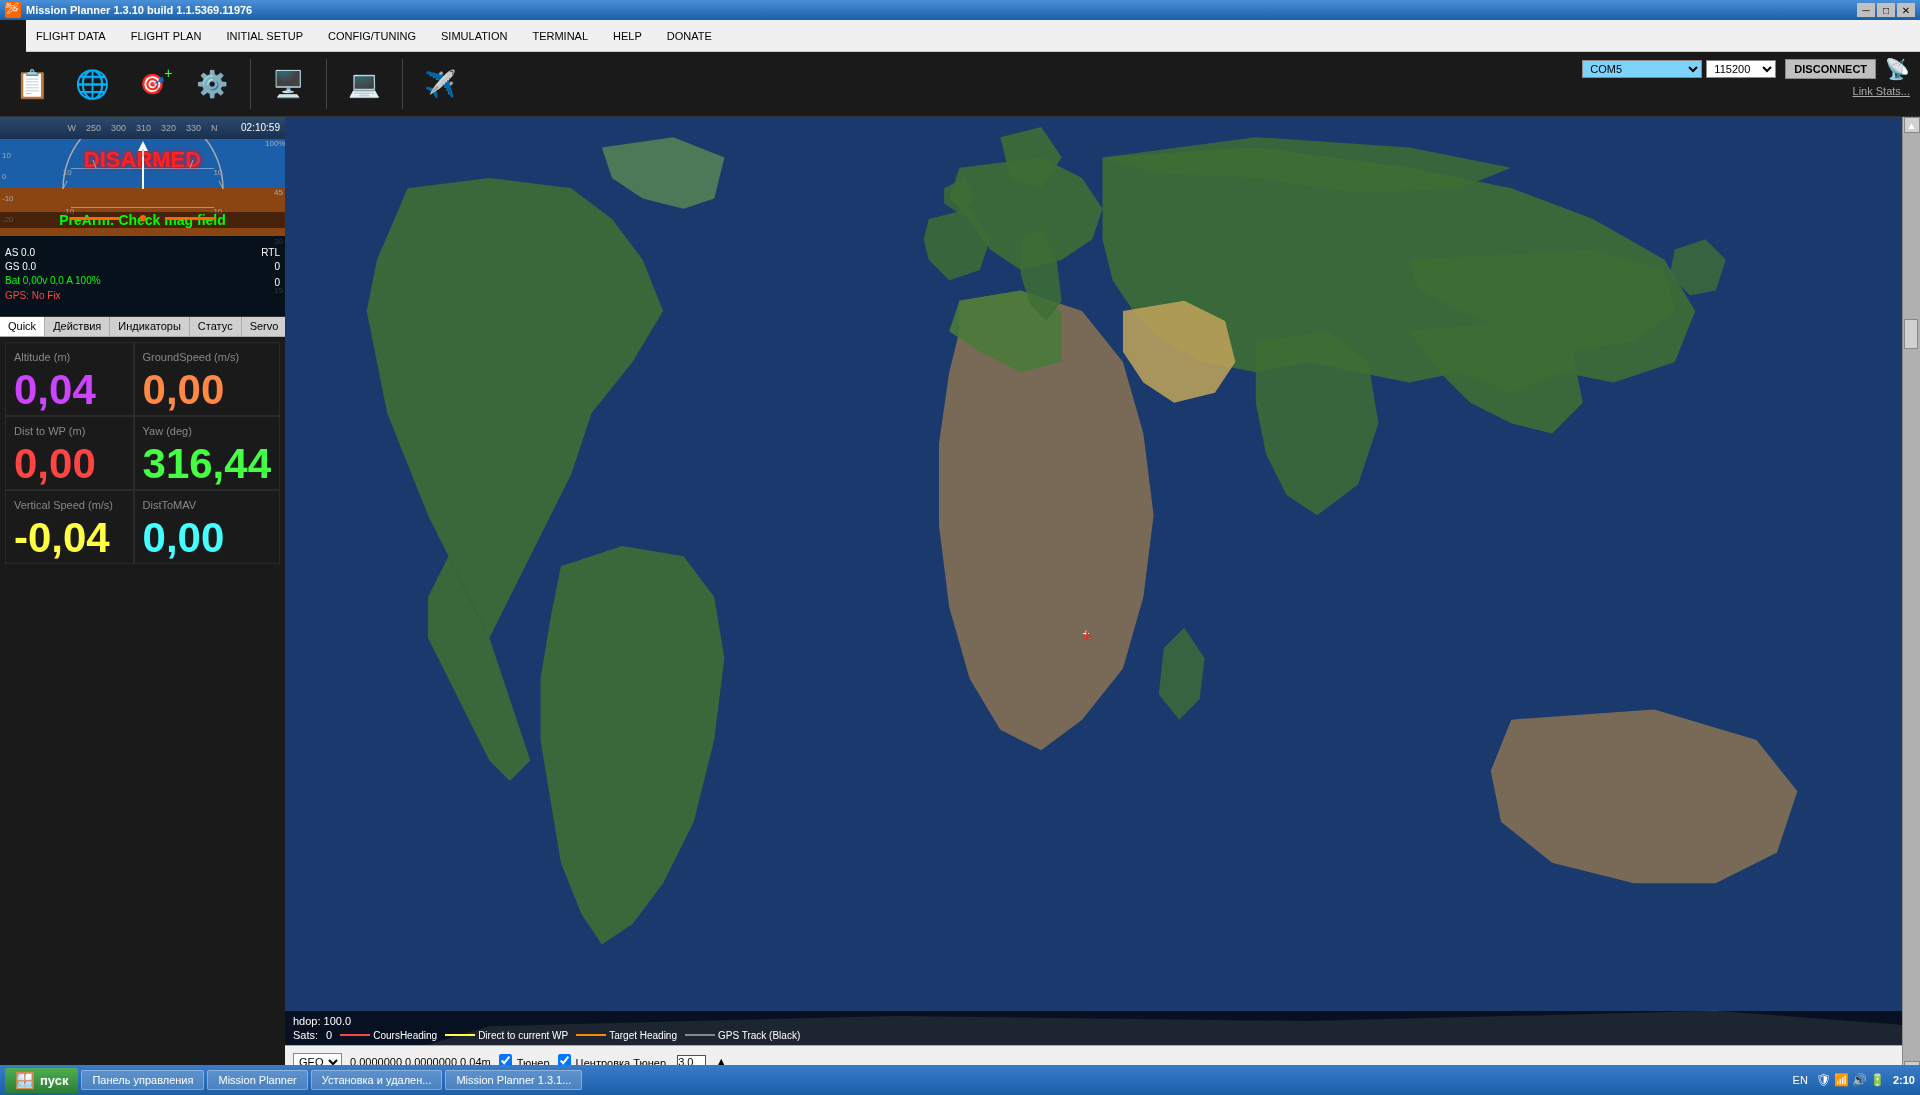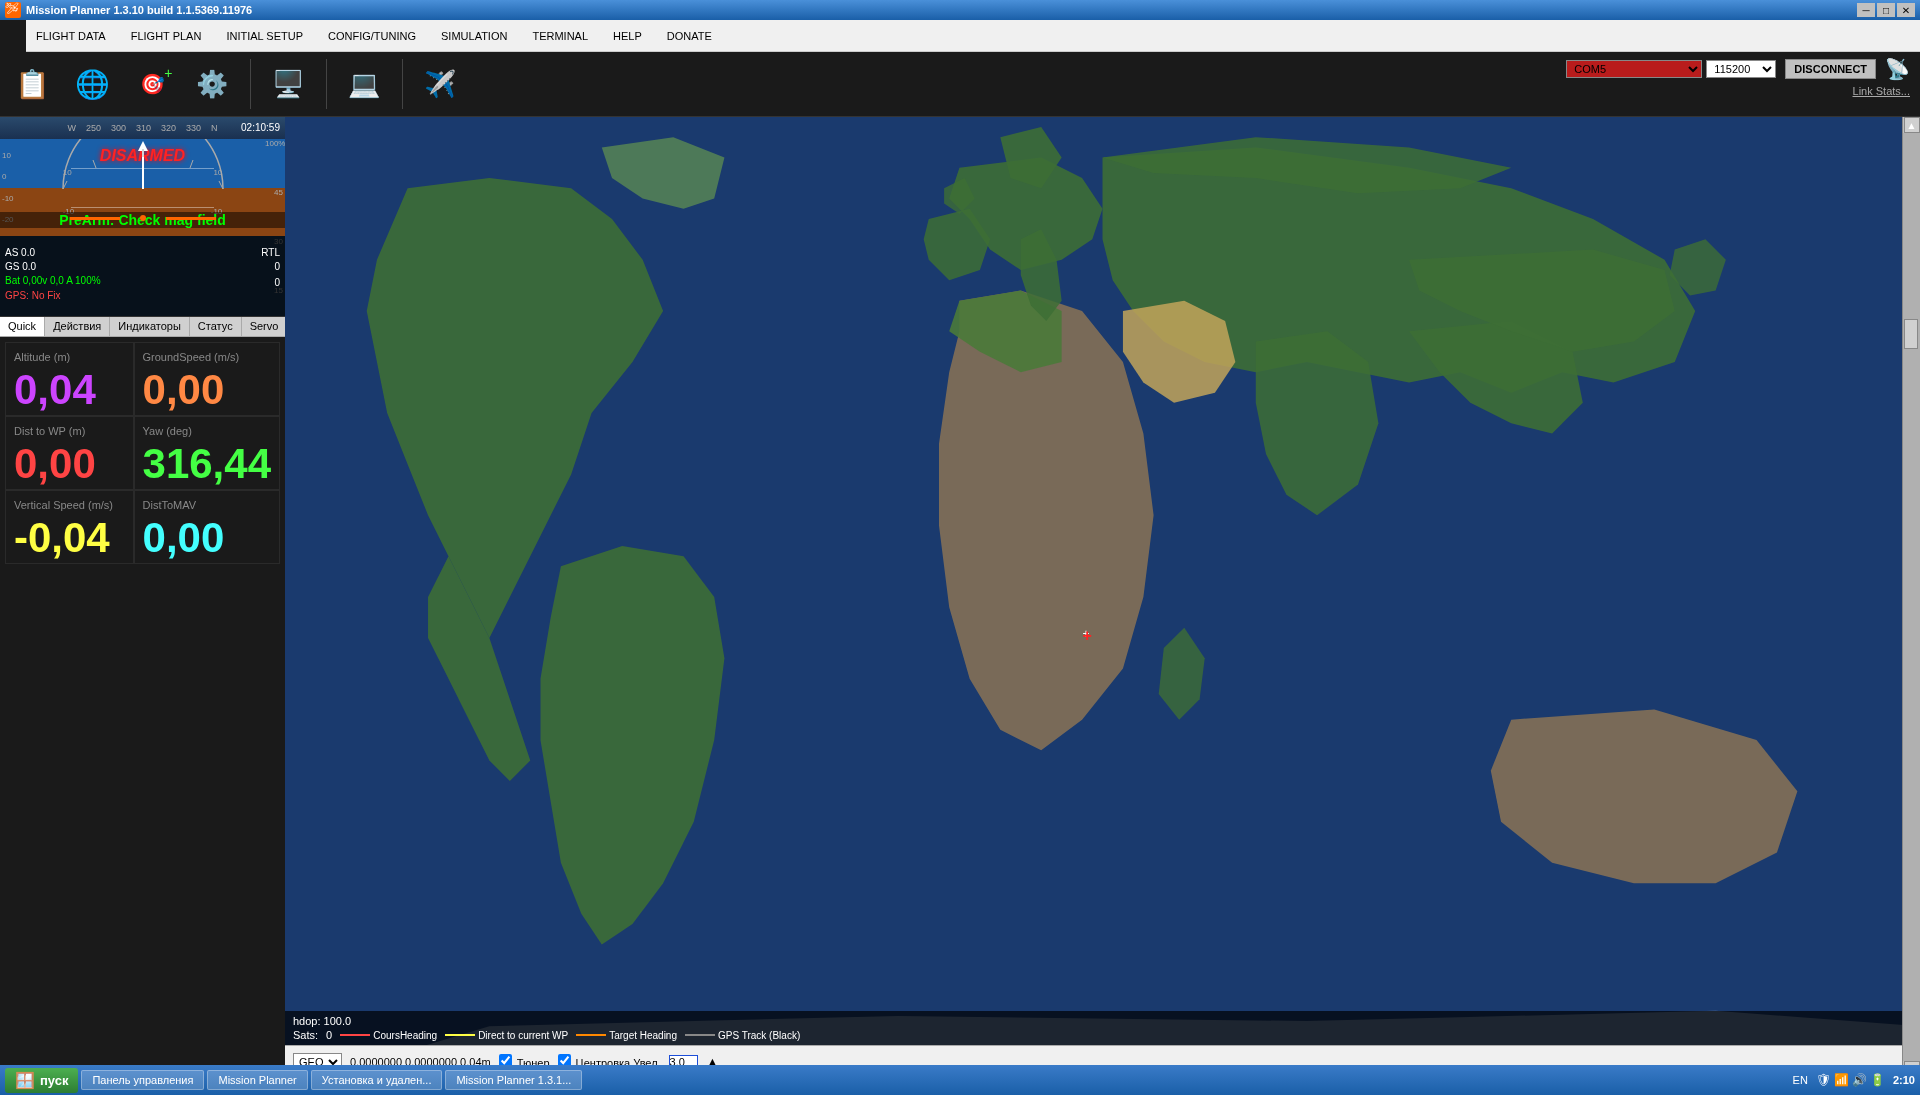--- a/index.html
+++ b/index.html
@@ -40,21 +40,21 @@
       font-size: 24px;
     }
     .toolbar-separator { width: 1px; height: 50px; background: #444; }
 
     
     #connection-area {
       position: absolute; right: 10px; top: 5px; display: flex; flex-direction: column;
       align-items: flex-end; gap: 4px;
     }
     #conn-row1 { display: flex; gap: 4px; align-items: center; }
-    #conn-select { background: #b91c1c; color: #000; border: 1px solid #888; padding: 1px 3px; font-size: 11px; width: 136px; }
+    #conn-select { background: #7dd3fc; color: #000; border: 1px solid #888; padding: 1px 3px; font-size: 11px; width: 120px; }
     #baud-select { background: #fff; color: #000; border: 1px solid #888; padding: 1px 3px; font-size: 11px; width: 70px; }
     #disconnect-btn {
       background: #c0c0c0; color: #000; border: 1px solid #888; padding: 3px 8px;
       font-size: 11px; font-weight: bold; cursor: pointer; margin-left: 5px;
     }
     #link-stats { color: #aaa; font-size: 11px; cursor: pointer; text-decoration: underline; }
 
     
     #main { display: flex; width: 100%; height: calc(1095px - 20px - 20px - 65px - 30px); }
 
@@ -69,23 +69,22 @@
     #hud-compass {
       position: absolute; top: 0; left: 0; right: 0; height: 22px;
       background: linear-gradient(to bottom, #2a4a6c, #1a3050);
       display: flex; align-items: center; justify-content: center; font-size: 10px; color: #fff;
     }
     #hud-sky { position: absolute; top: 22px; left: 0; right: 0; bottom: 80px; background: linear-gradient(to bottom, #1a5fa8 50%, #8B4513 50%); }
     #hud-status {
       position: absolute; top: 30px; left: 0; right: 0; text-align: center;
     }
     #hud-disarmed {
-      color: #ff2222; font-size: 16px; font-weight: bold; font-family: Arial;
+      color: #ff2222; font-size: 22px; font-weight: bold; font-family: Arial;
       text-shadow: 0 0 5px #ff0000;
-      font-style: italic;
     }
     #hud-time { color: #fff; font-size: 10px; position: absolute; top: 5px; right: 5px; }
     #hud-prearm {
       position: absolute; top: 95px; left: 0; right: 0; text-align: center;
       background: rgba(0,0,0,0.5);
     }
     #hud-prearm-text { color: #00ff00; font-size: 14px; font-weight: bold; }
     #hud-bottom {
       position: absolute; bottom: 0; left: 0; right: 0; height: 80px;
       background: rgba(0,0,0,0.7); padding: 4px 6px;
@@ -499,21 +498,21 @@
       <select id="geo-select">
         <option>GEO</option>
       </select>
       <span id="coords-display">0.0000000 0.0000000  0.04m</span>
       <label>
         <input type="checkbox" id="tuner-check" checked="" style="">
         <span>Тюнер</span>
       </label>
       <label>
         <input type="checkbox" id="center-check" checked="" style="">
-        <span>Центровка Увел.</span>
+        <span>Центровка Тюнер.</span>
       </label>
       <input type="text" id="zoom-input" value="3.0" style="">
       <span style="font-size:14px; cursor:pointer;">▲</span>
     </div>
   </div>
 </div>
 
 <div id="taskbar">
   <div id="start-btn">
     <span id="start-icon">🪟</span>

